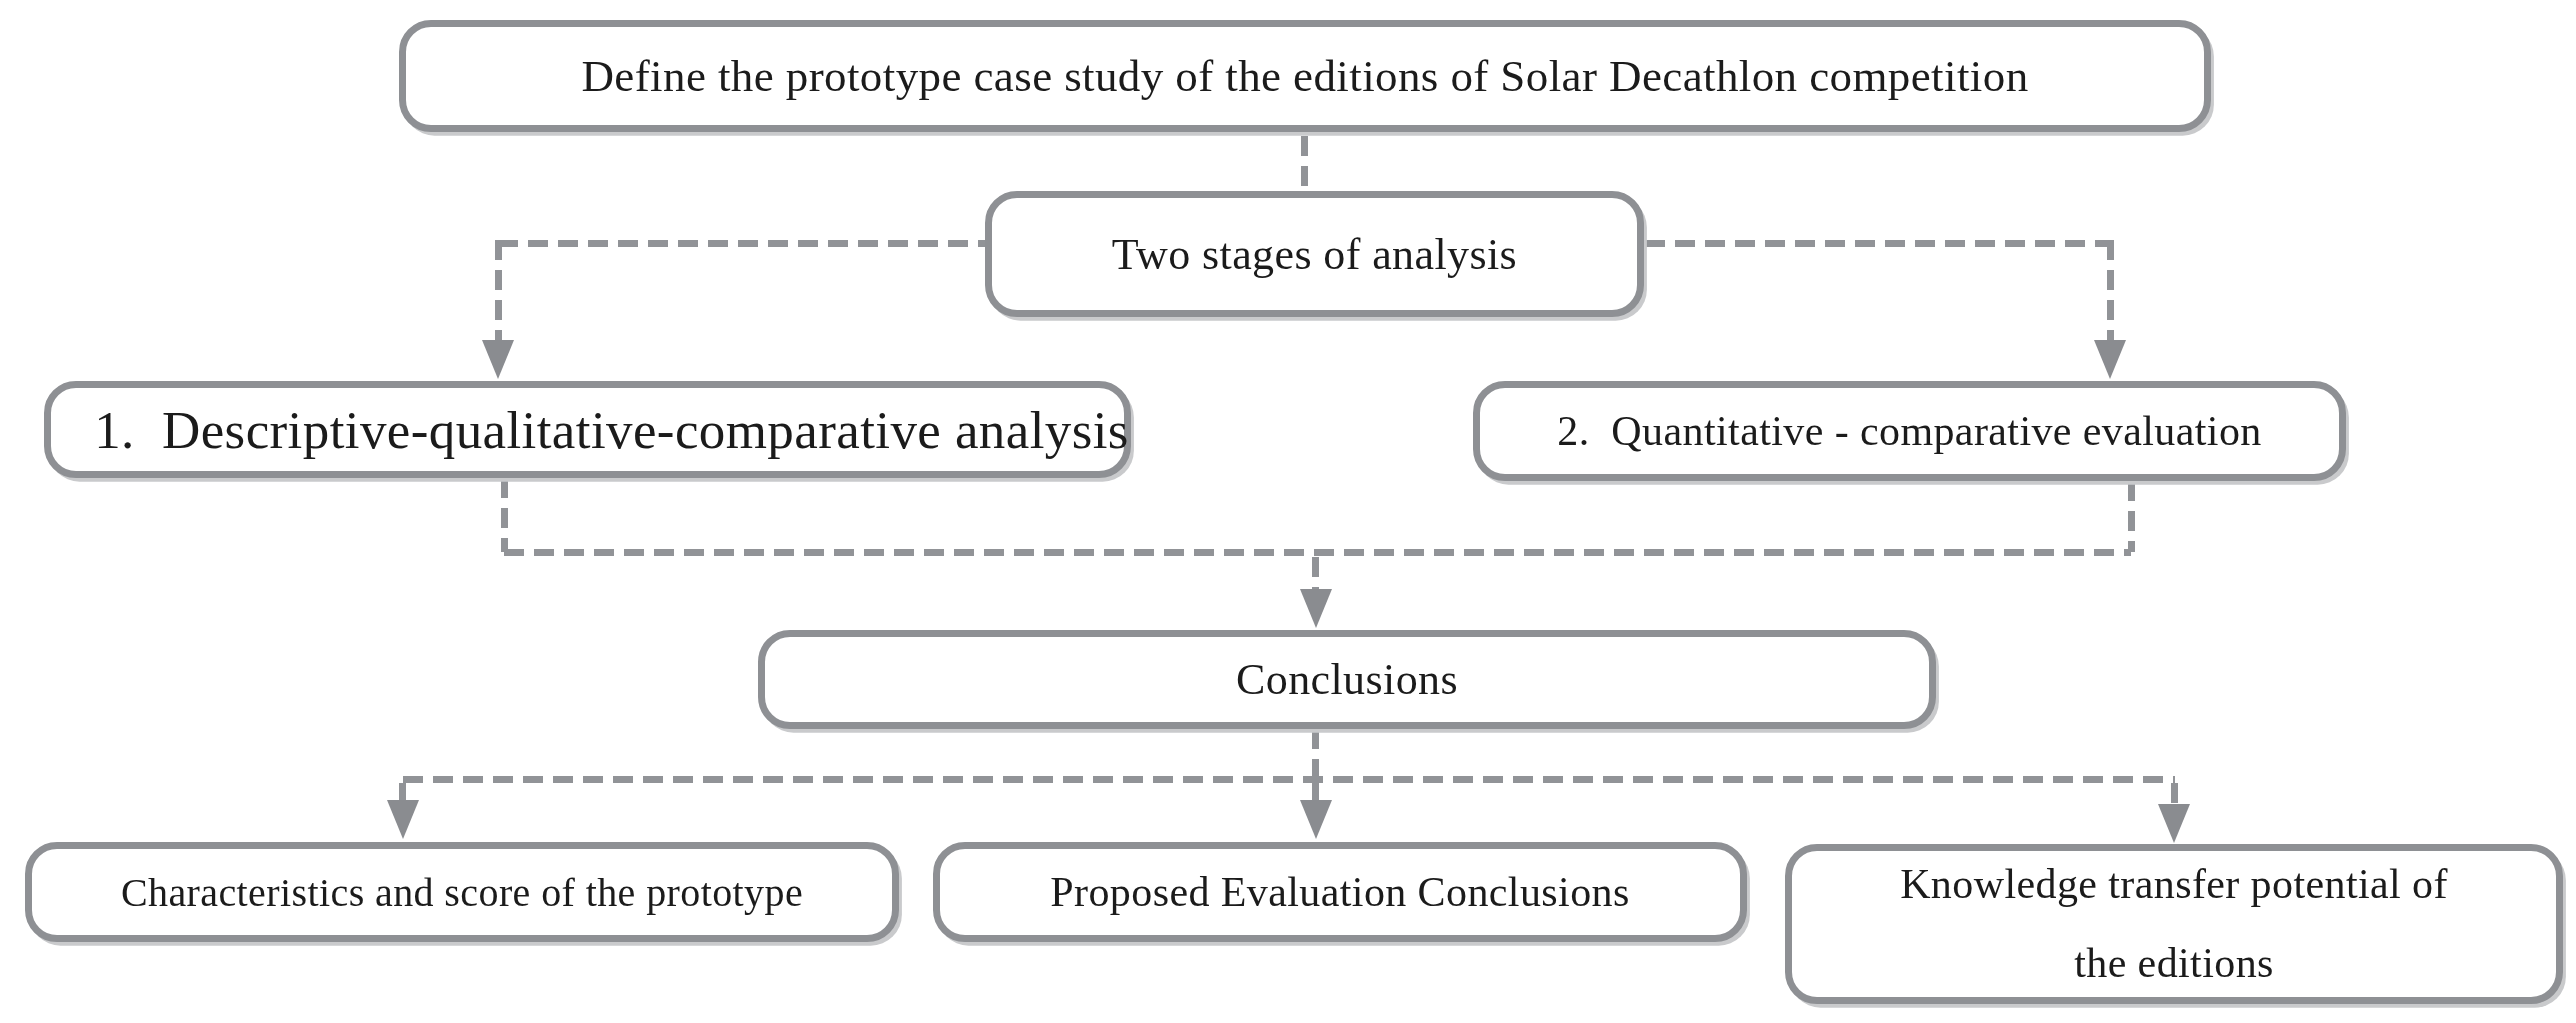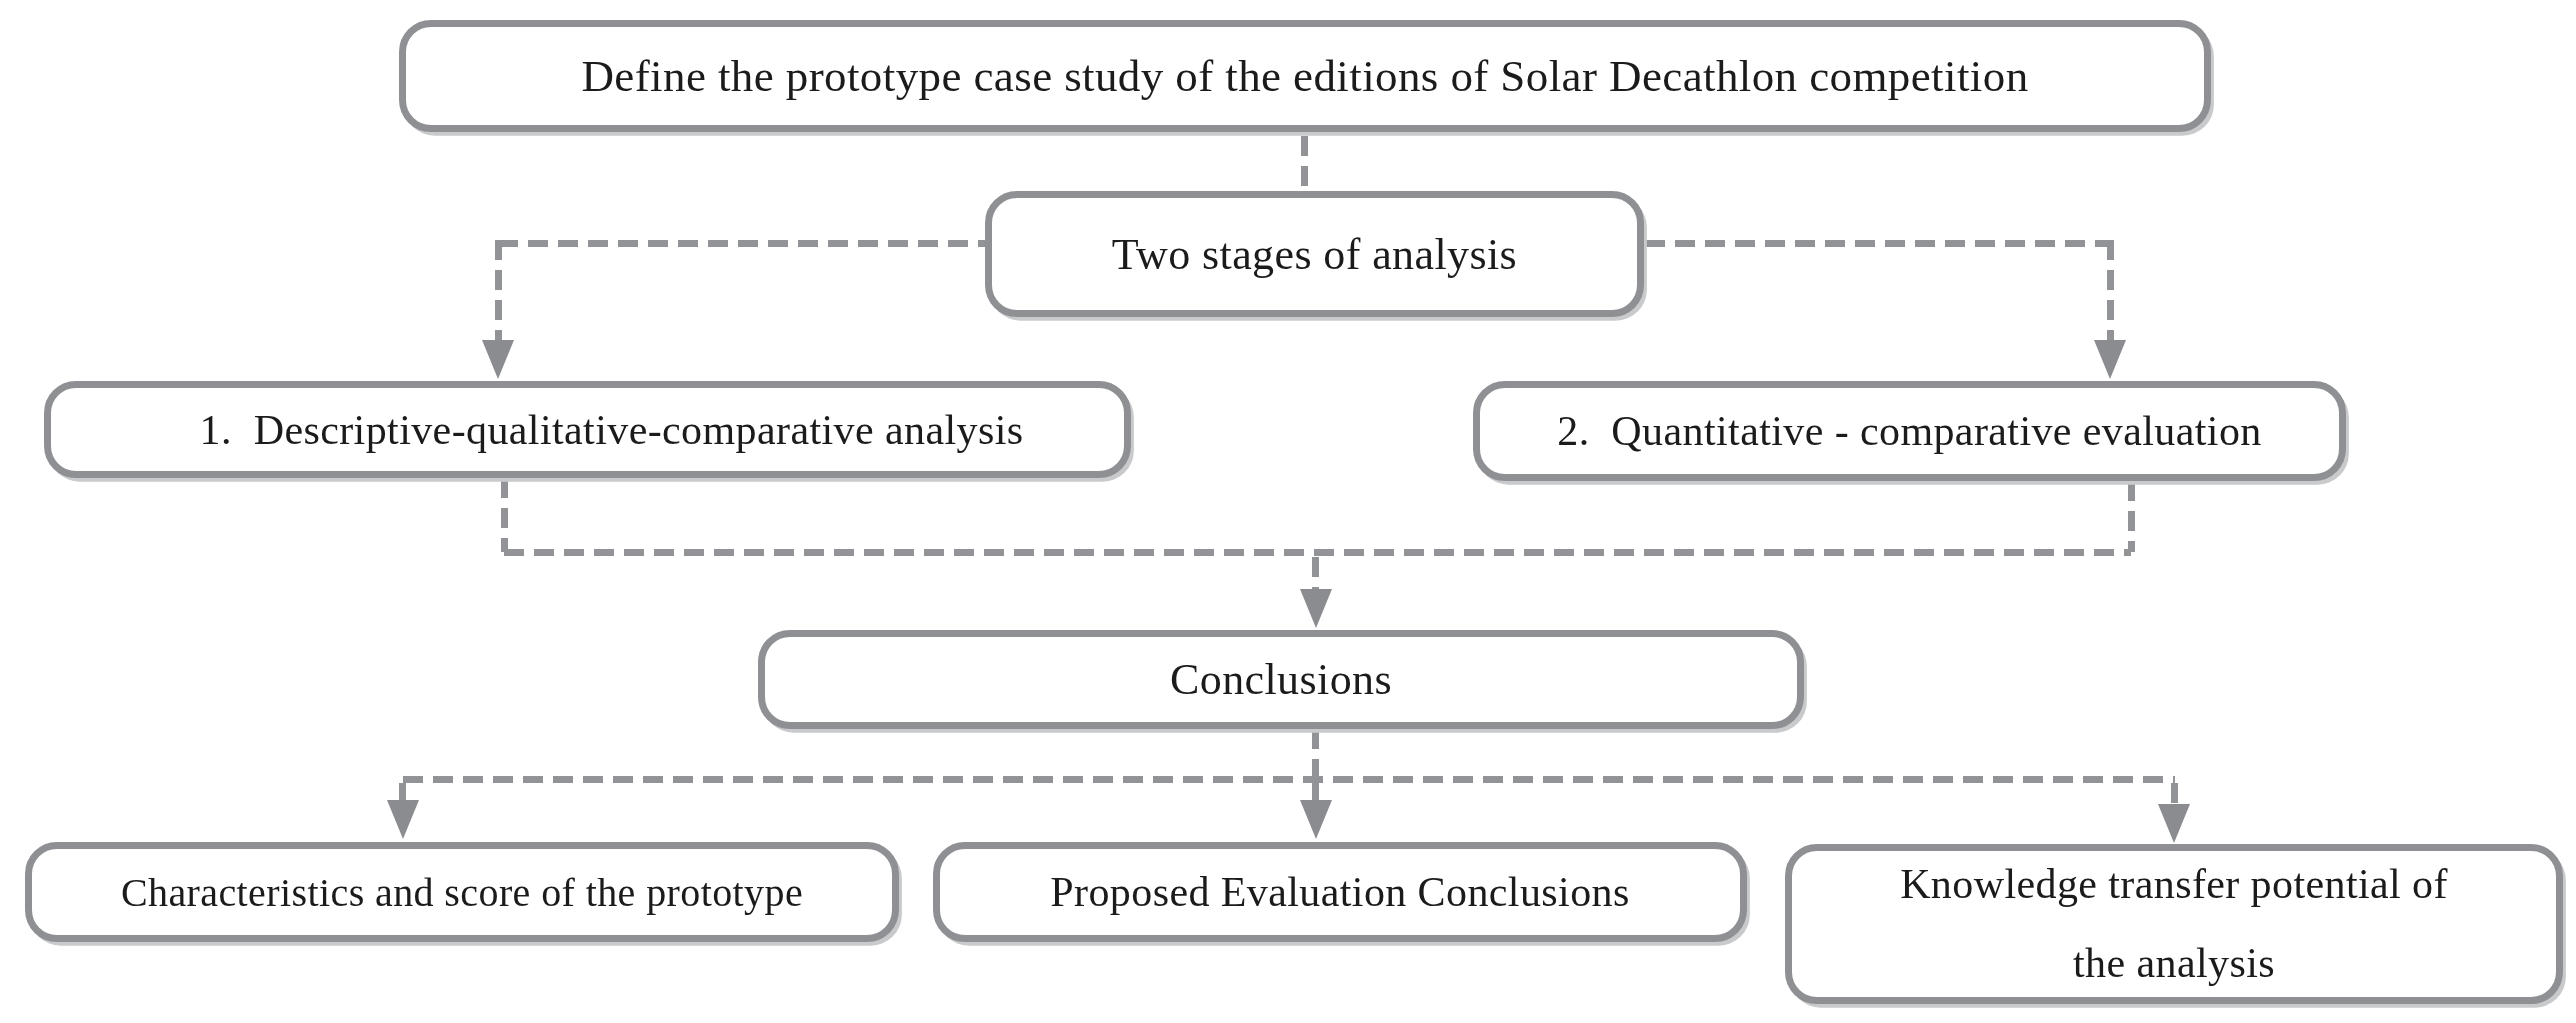--- a/index.html
+++ b/index.html
@@ -95,38 +95,38 @@
 
   <div class="node" style="left:399px;top:20.4px;width:1812px;height:112px;">
     <span class="node-label" style="font-size:45px;">Define the prototype case study of the editions of Solar Decathlon competition</span>
   </div>
 
   <div class="node" style="left:985px;top:191px;width:659px;height:126px;">
     <span class="node-label" style="font-size:44px;">Two stages of analysis</span>
   </div>
 
   <div class="node" style="left:44px;top:381px;width:1087px;height:97px;">
-    <span class="node-label" style="font-size:42px;margin-left:48px;">1.  Descriptive-qualitative-comparative analysis</span>
+    <span class="node-label" style="font-size:53px;margin-left:48px;">1.  Descriptive-qualitative-comparative analysis</span>
   </div>
 
   <div class="node" style="left:1473px;top:381px;width:873px;height:100px;">
     <span class="node-label" style="font-size:42px;">2.  Quantitative - comparative evaluation</span>
   </div>
 
-  <div class="node" style="left:758px;top:630px;width:1046px;height:99px;">
+  <div class="node" style="left:758px;top:630px;width:1178px;height:99px;">
     <span class="node-label" style="font-size:44px;">Conclusions</span>
   </div>
 
   <div class="node" style="left:25px;top:842px;width:874px;height:100px;">
     <span class="node-label" style="font-size:40px;">Characteristics and score of the prototype</span>
   </div>
 
   <div class="node" style="left:933px;top:842px;width:814px;height:100px;">
     <span class="node-label" style="font-size:42px;">Proposed Evaluation Conclusions</span>
   </div>
 
   <div class="node" style="left:1785px;top:844px;width:778px;height:160px;">
     <span class="node-label wrap" style="font-size:42px;line-height:79px;">Knowledge transfer potential of
-the analysis</span>
+the editions</span>
   </div>
 
 </div>
 
 
 </body></html>

